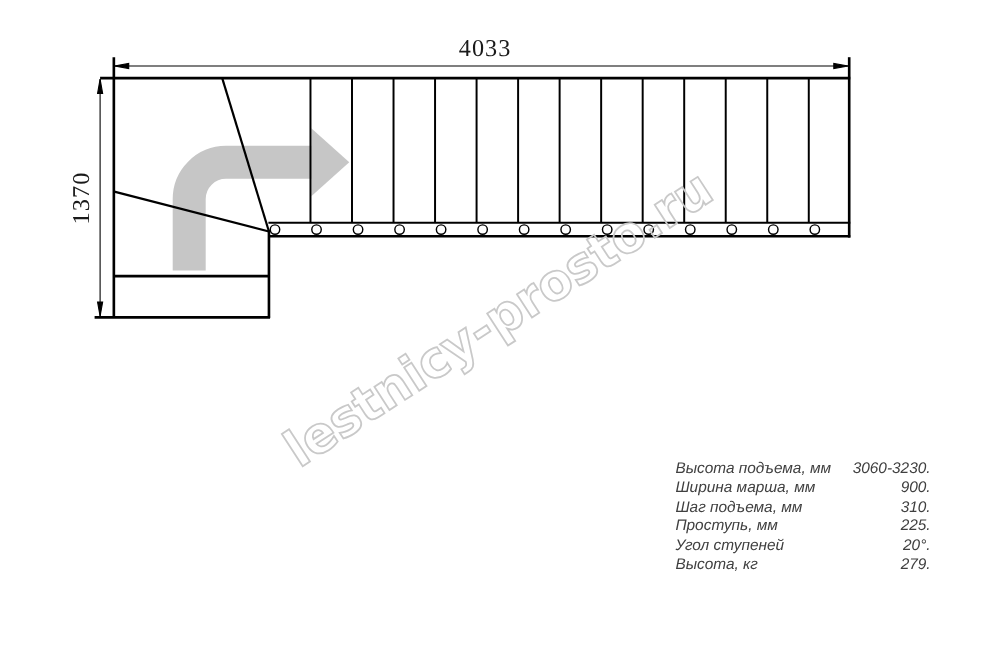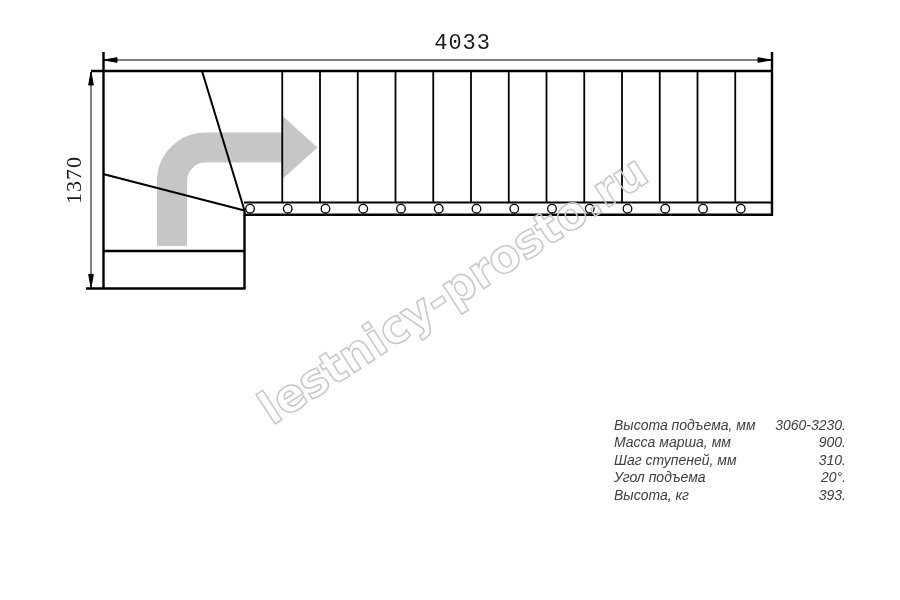--- a/index.html
+++ b/index.html
@@ -18,22 +18,22 @@
   svg.drawing {
     position: absolute;
     left: 0;
     top: 0;
   }
   .dim-label-top {
     position: absolute;
     left: 391px;
     top: 31px;
     width: 100px;
-    text-align: right;
-    font-family: Liberation Mono, monospace;
+    text-align: center;
+    font-family: Liberation Serif, serif;
     font-size: 22px;
     color: #1a1a1a;
     letter-spacing: 1px;
   }
   .dim-label-left {
     position: absolute;
     left: 22px;
     top: 169px;
     width: 100px;
     height: 22px;
@@ -131,30 +131,34 @@
 
   <div class="dim-label-top">4033</div>
   <div class="dim-label-left">1370</div>
 
   <div class="specs">
     <div class="spec-row">
       <span class="spec-label">Высота подъема, мм</span>
       <span class="spec-value">3060-3230.</span>
     </div>
     <div class="spec-row">
-      <span class="spec-label">Масса марша, мм</span>
+      <span class="spec-label">Ширина марша, мм</span>
       <span class="spec-value">900.</span>
     </div>
     <div class="spec-row">
-      <span class="spec-label">Шаг ступеней, мм</span>
+      <span class="spec-label">Шаг подъема, мм</span>
       <span class="spec-value">310.</span>
     </div>
     <div class="spec-row">
-      <span class="spec-label">Угол подъема</span>
+      <span class="spec-label">Проступь, мм</span>
+      <span class="spec-value">225.</span>
+    </div>
+    <div class="spec-row">
+      <span class="spec-label">Угол ступеней</span>
       <span class="spec-value">20°.</span>
     </div>
     <div class="spec-row">
       <span class="spec-label">Высота, кг</span>
-      <span class="spec-value">393.</span>
+      <span class="spec-value">279.</span>
     </div>
   </div>
 
 </div>
 
 </body></html>

